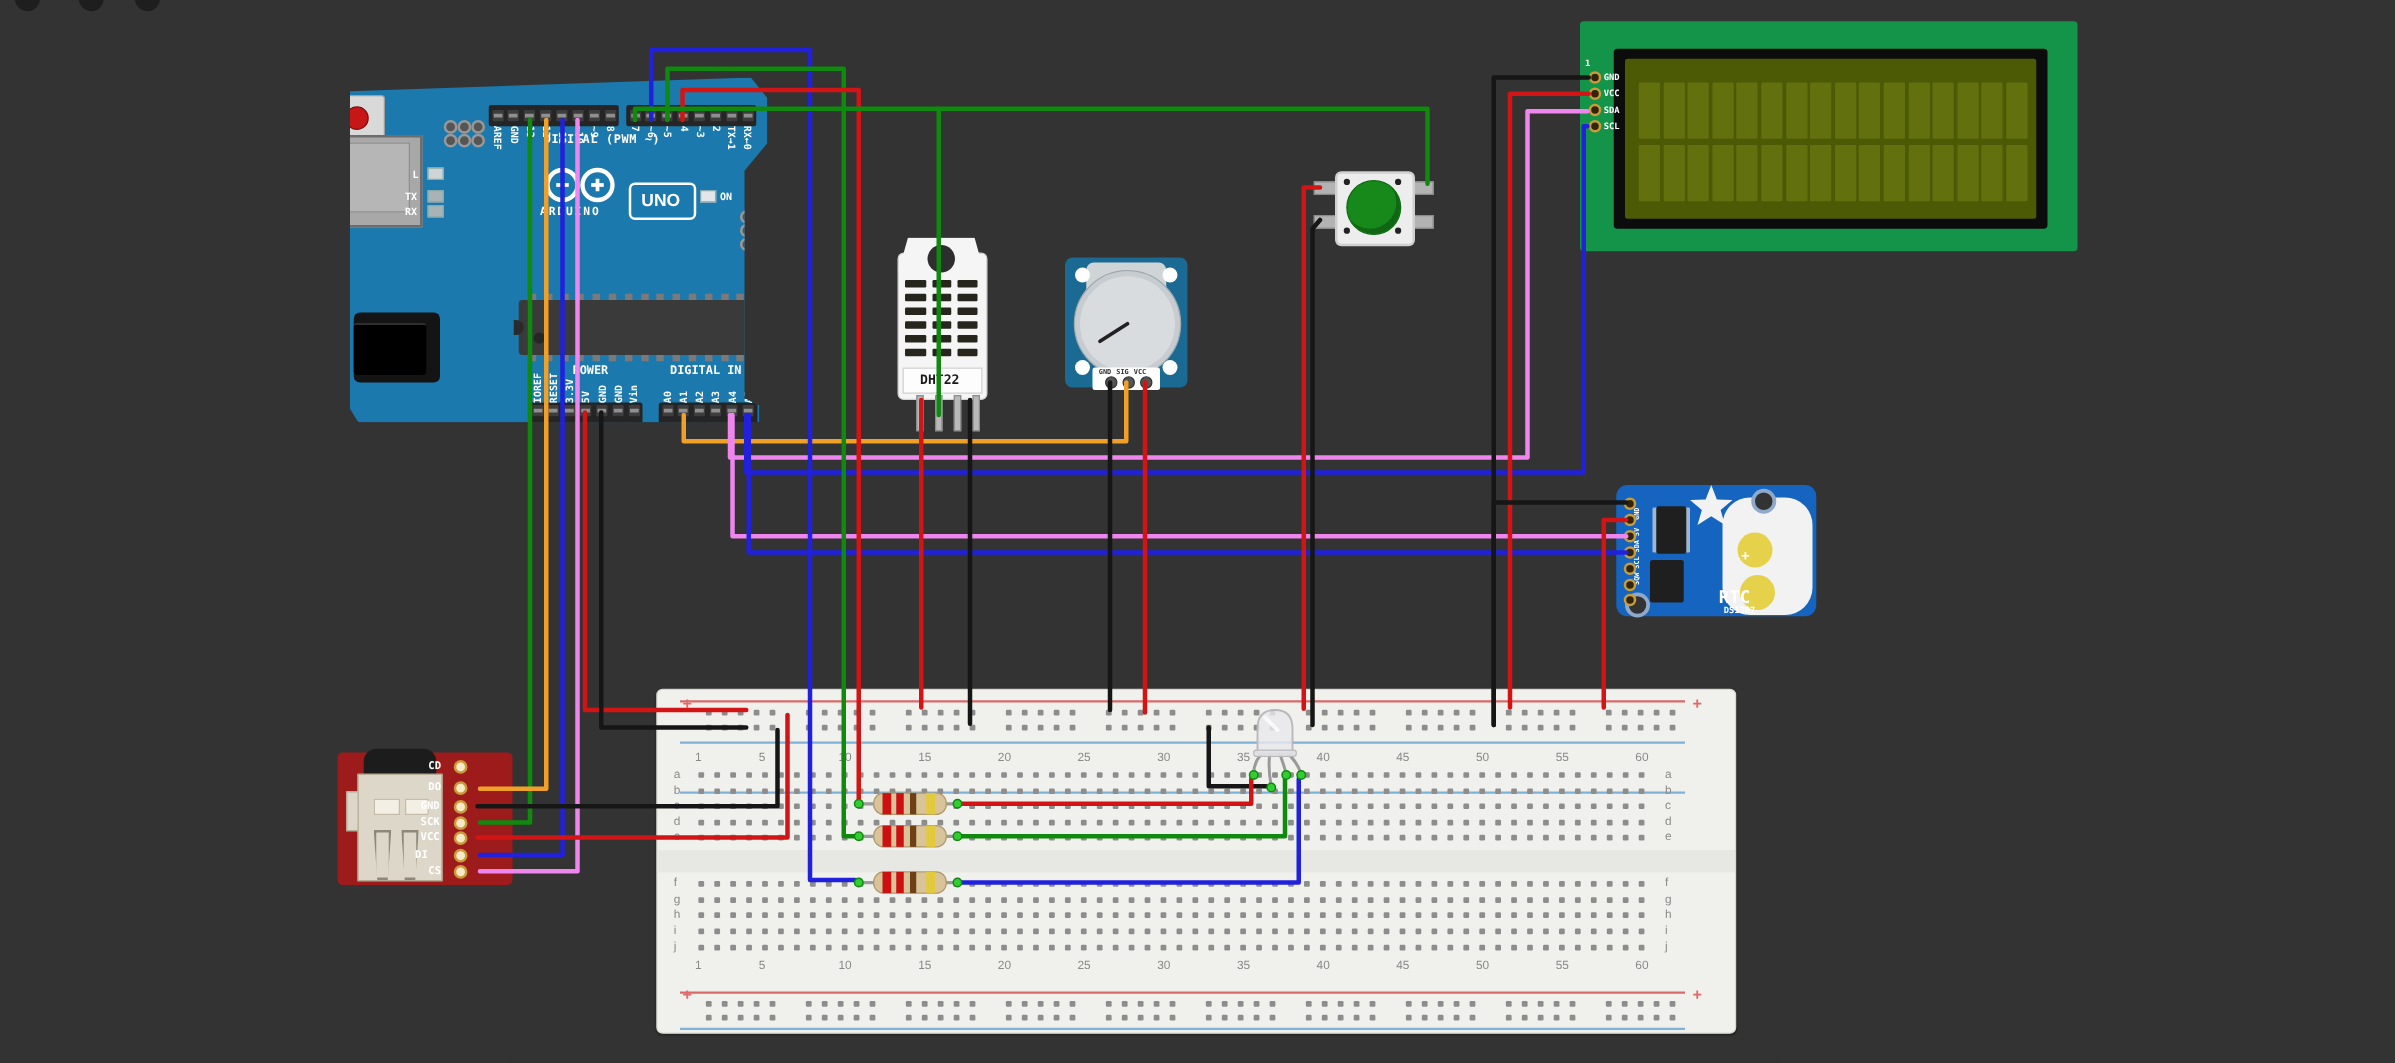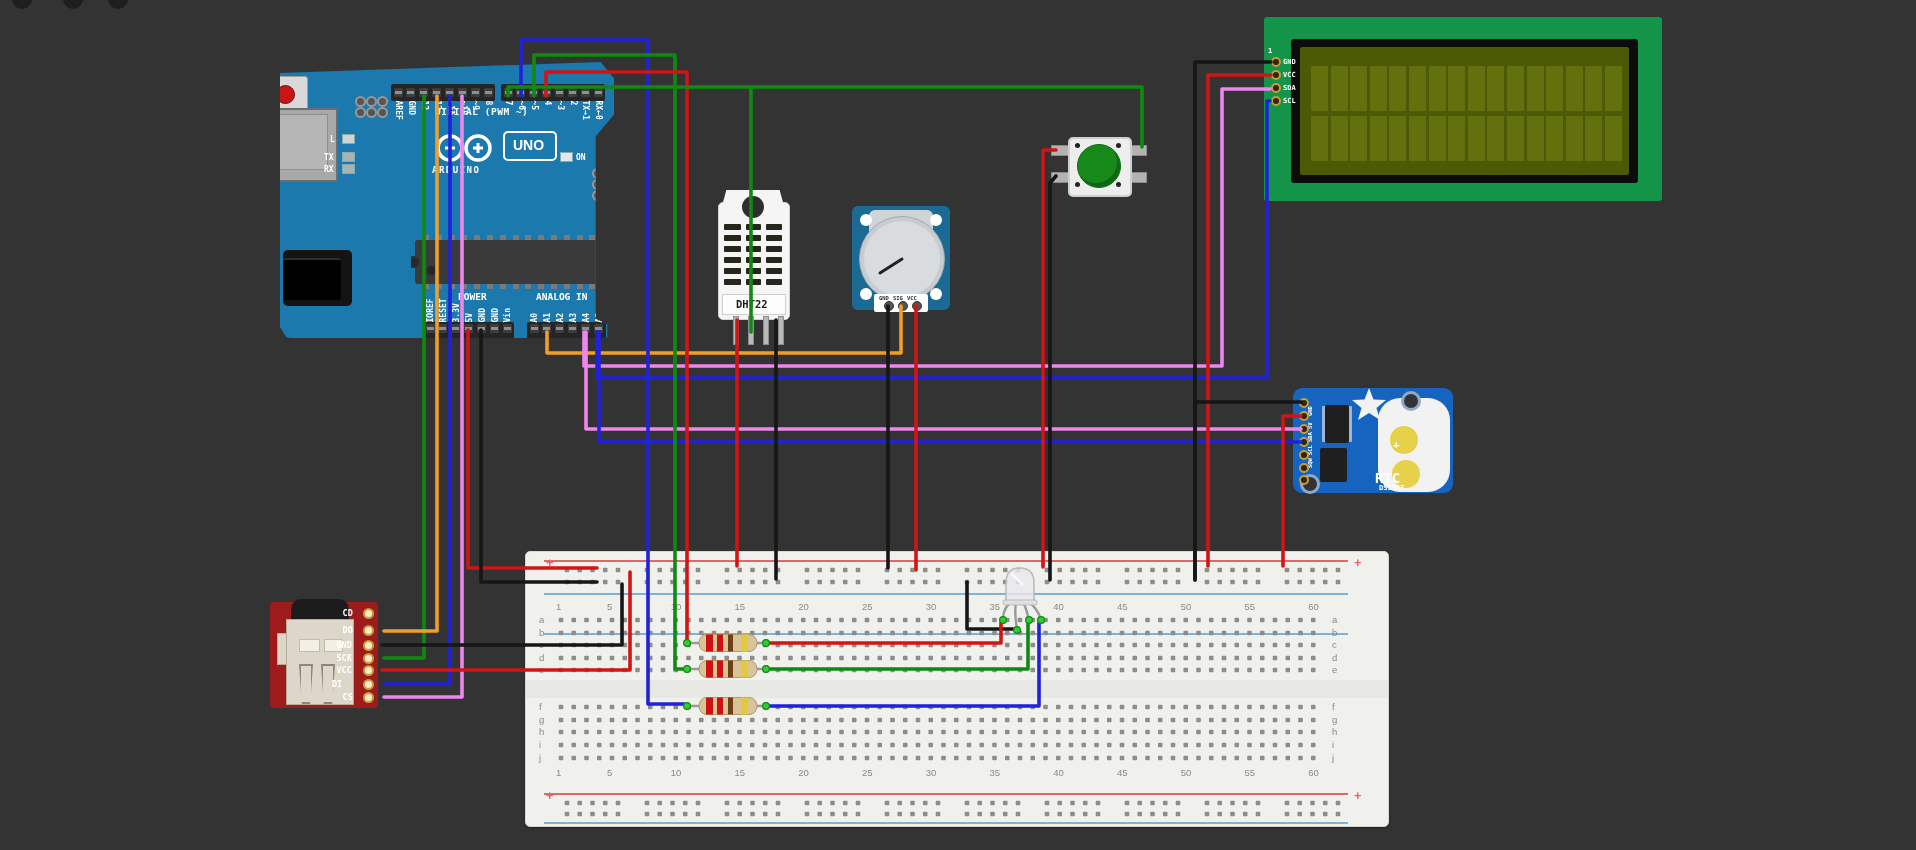--- a/index.html
+++ b/index.html
@@ -979,23 +979,23 @@
         <div class="vlab" style="left: 232px; top: 234px; width: 44px; text-align: left; transform: rotate(-90deg);">A0</div>
         <div class="vlab" style="left: 244.9px; top: 234px; width: 44px; text-align: left; transform: rotate(-90deg);">A1</div>
         <div class="vlab" style="left: 257.8px; top: 234px; width: 44px; text-align: left; transform: rotate(-90deg);">A2</div>
         <div class="vlab" style="left: 270.7px; top: 234px; width: 44px; text-align: left; transform: rotate(-90deg);">A3</div>
         <div class="vlab" style="left: 283.6px; top: 234px; width: 44px; text-align: left; transform: rotate(-90deg);">A4</div>
         <div class="vlab" style="left: 296.5px; top: 234px; width: 44px; text-align: left; transform: rotate(-90deg);">A5</div>
       </div>
 
     <div class="lbl" style="left:155px;top:44px;font-size:9.5px;letter-spacing:.5px;">DIGITAL (PWM ~)</div>
     <div class="lbl" style="left:178px;top:229px;font-size:9.5px;">POWER</div>
-    <div class="lbl" style="left:256px;top:229px;font-size:9.5px;">ANALOG IN</div>
-
-    <div class="abs" style="left:223px;top:69px;width:50px;height:26px;border:2px solid #fff;border-radius:5px;">
+    <div class="lbl" style="left:256px;top:229px;font-size:9.5px;">DIGITAL IN</div>
+
+    <div class="abs" style="left:223px;top:84px;width:50px;height:26px;border:2px solid #fff;border-radius:5px;">
       <div class="lbl" style="left:8px;top:4px;font-size:14px;font-family:'Liberation Sans',sans-serif;">UNO</div>
     </div>
     <svg class="abs" style="left:150px;top:66px" width="66" height="40">
       <circle cx="20" cy="20" r="12" fill="none" stroke="#fff" stroke-width="3.5"></circle>
       <circle cx="48" cy="20" r="12" fill="none" stroke="#fff" stroke-width="3.5"></circle>
       <rect x="15" y="18.5" width="10" height="3" fill="#fff"></rect>
       <rect x="43" y="18.5" width="10" height="3" fill="#fff"></rect>
       <rect x="46.5" y="15" width="3" height="10" fill="#fff"></rect>
     </svg>
     <div class="lbl" style="left:152px;top:103px;font-size:9px;letter-spacing:1.5px;">ARDUINO</div>
@@ -1204,21 +1204,21 @@
         <div class="vlab" style="left: 10px; top: 34px; width: 24px; font-size: 5.5px; transform: rotate(-90deg); transform-origin: 12px 8px;">SDA</div>
         <div class="goldpin" style="left: 6px; top: 49px; width: 6px; height: 6px;"></div>
         <div class="vlab" style="left: 10px; top: 47px; width: 24px; font-size: 5.5px; transform: rotate(-90deg); transform-origin: 12px 8px;">SCL</div>
         <div class="goldpin" style="left: 6px; top: 62px; width: 6px; height: 6px;"></div>
         <div class="vlab" style="left: 10px; top: 60px; width: 24px; font-size: 5.5px; transform: rotate(-90deg); transform-origin: 12px 8px;">SQW</div>
         <div class="goldpin" style="left: 6px; top: 75px; width: 6px; height: 6px;"></div>
         <div class="goldpin" style="left: 6px; top: 87px; width: 6px; height: 6px;"></div>
       </div>
   </div>
 
-  <div class="abs" style="left:270px;top:602px;width:108px;height:106px;background:#9e1b1b;border-radius:4px;">
+  <div class="abs" style="left:270px;top:602px;width:108px;height:106px;background:#9e1b1b;border-radius:4px;padding-left:32px;">
     <div class="abs" style="left:21px;top:-3px;width:58px;height:27px;background:#1c1c1c;border-radius:10px 10px 2px 2px;"></div>
     <div class="abs" style="left:16px;top:17px;width:66px;height:84px;background:#dcd7c9;border:1px solid #b5ac96;">
       <div class="abs" style="left:12px;top:19px;width:19px;height:11px;background:#f3efe5;border:1px solid #c4bca8;"></div>
       <div class="abs" style="left:37px;top:19px;width:17px;height:11px;background:#f3efe5;border:1px solid #c4bca8;"></div>
       <div class="abs" style="left:12px;top:44px;width:10px;height:36px;border:2px solid #8f887a;background:#dcd7c9;clip-path:polygon(0 0,100% 0,80% 100%,20% 100%);"></div>
       <div class="abs" style="left:34px;top:44px;width:10px;height:36px;border:2px solid #8f887a;background:#dcd7c9;clip-path:polygon(0 0,100% 0,80% 100%,20% 100%);"></div>
       <div class="abs" style="left:-10px;top:13px;width:8px;height:30px;background:#dcd7c9;border:1px solid #b5ac96;"></div>
     </div>
     <div id="sd-pins">
         <div class="goldpin" style="left: 93px; top: 6px; width: 7px; height: 7px; background: rgb(245, 233, 200);"></div>

